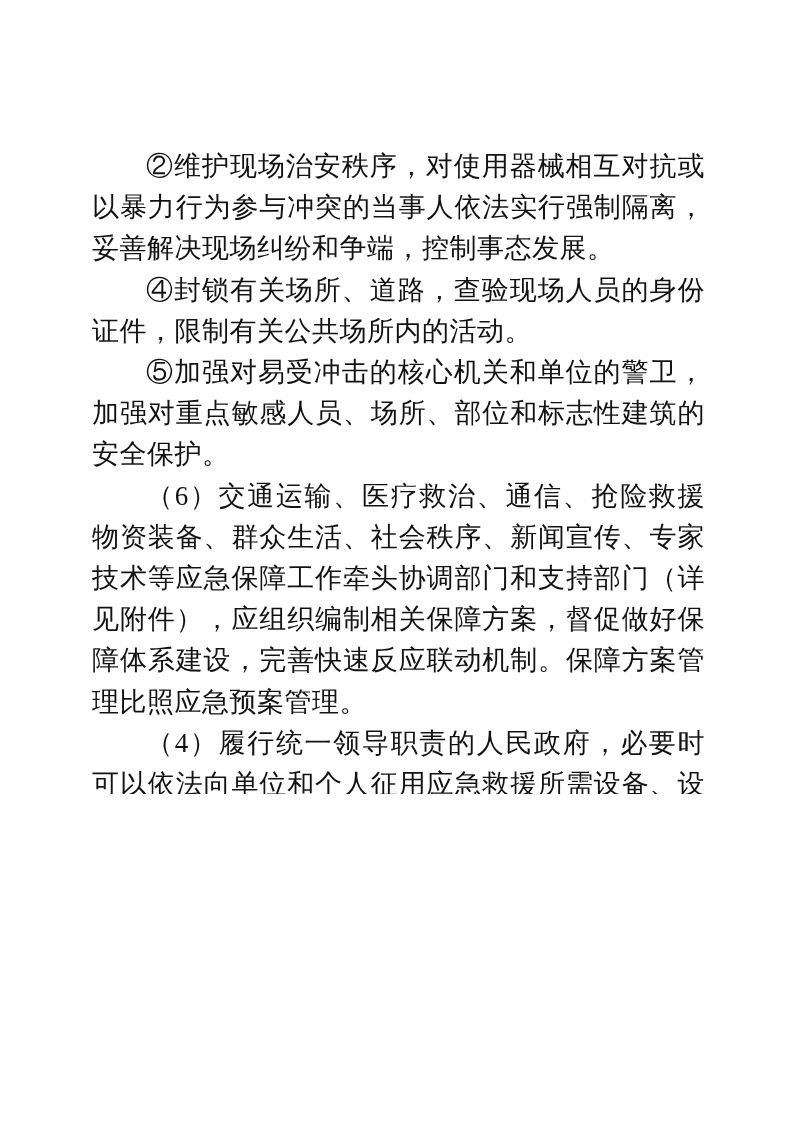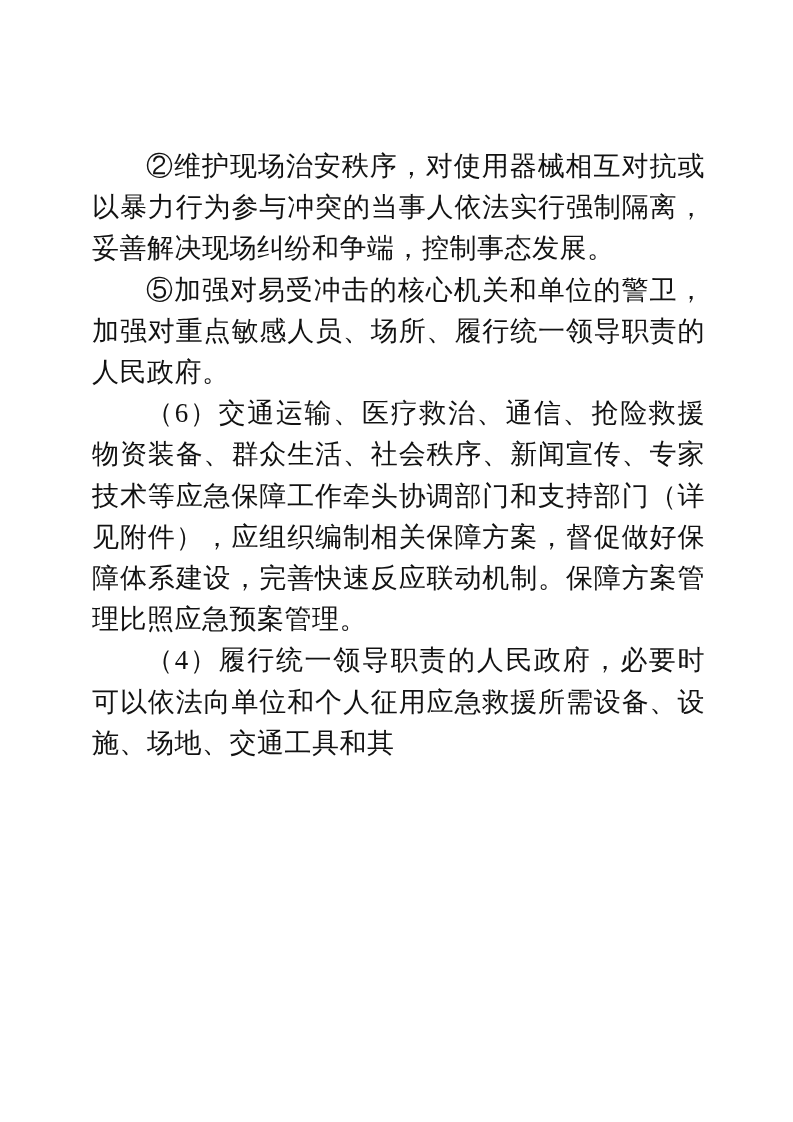--- a/index.html
+++ b/index.html
@@ -42,20 +42,21 @@
     color: #0f766e;
     letter-spacing: 2px;
   }
 </style>
 </head>
 <body>
 
 <div class="page">
   <div class="content">
     <p>②维护现场治安秩序，对使用器械相互对抗或以暴力行为参与冲突的当事人依法实行强制隔离，妥善解决现场纠纷和争端，控制事态发展。</p>
-    <p>⑤加强对易受冲击的核心机关和单位的警卫，加强对重点敏感人员、场所、履行统一领导职责的人民政府。</p>
+    <p>④封锁有关场所、道路，查验现场人员的身份证件，限制有关公共场所内的活动。</p>
+    <p>⑤加强对易受冲击的核心机关和单位的警卫，加强对重点敏感人员、场所、部位和标志性建筑的安全保护。</p>
     <p>（6）交通运输、医疗救治、通信、抢险救援物资装备、群众生活、社会秩序、新闻宣传、专家技术等应急保障工作牵头协调部门和支持部门（详见附件），应组织编制相关保障方案，督促做好保障体系建设，完善快速反应联动机制。保障方案管理比照应急预案管理。</p>
     <p>（4）履行统一领导职责的人民政府，必要时可以依法向单位和个人征用应急救援所需设备、设施、场地、交通工具和其</p>
   </div>
   <div class="footer">
     <span>— 23 —</span>
   </div>
 </div>
 
 </body></html>

